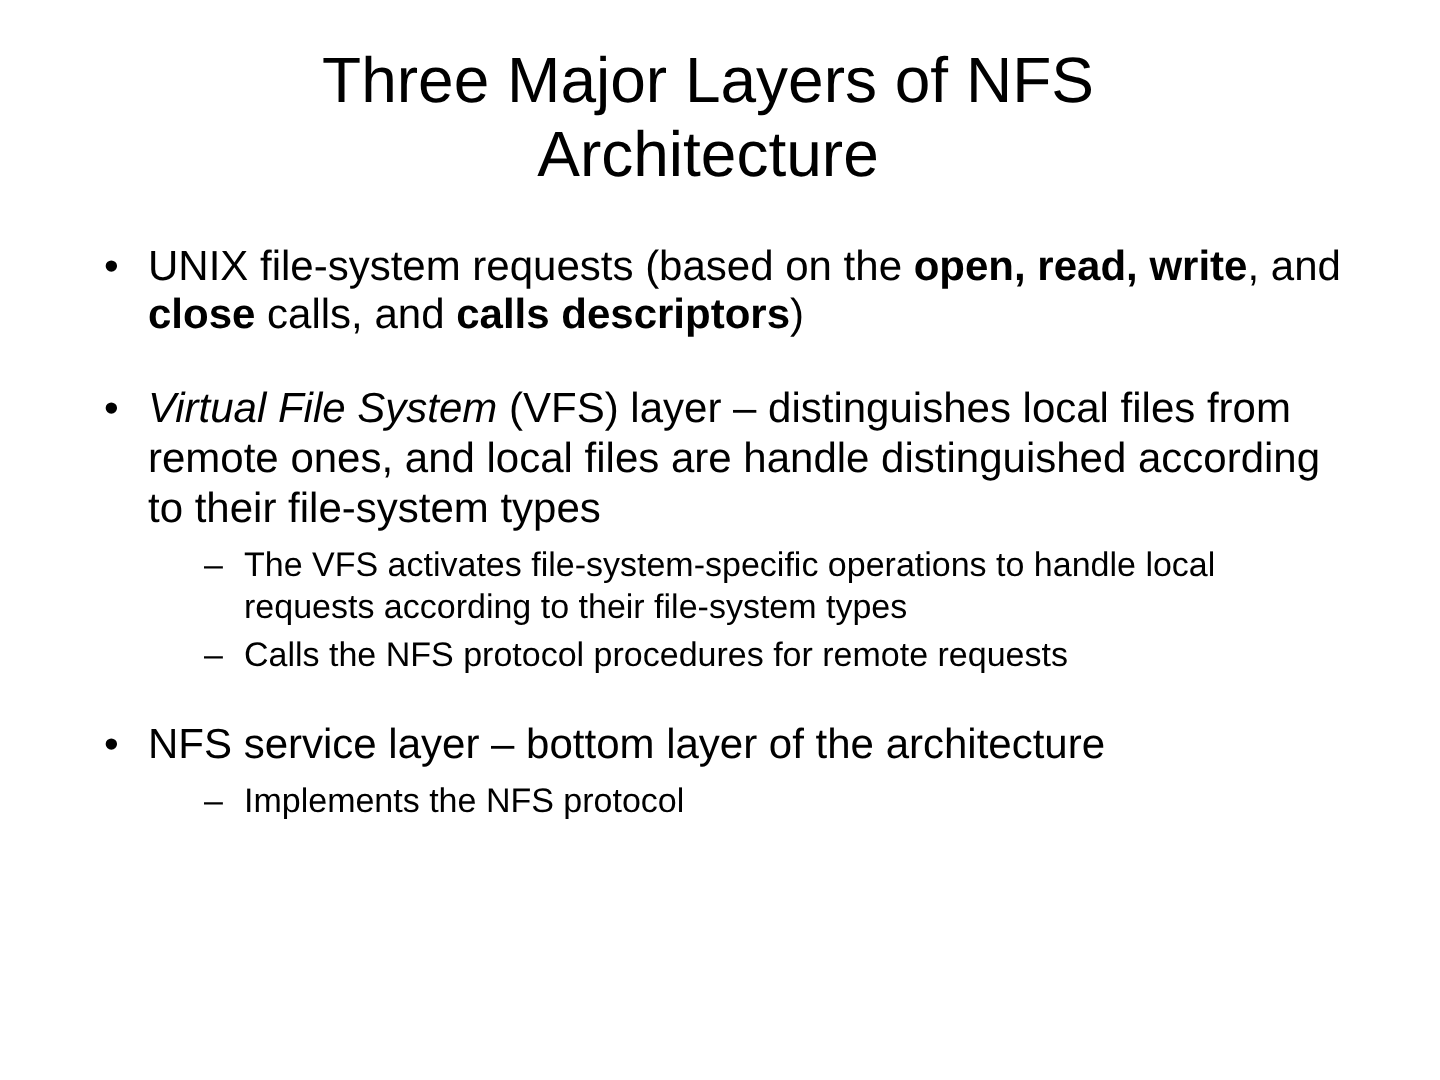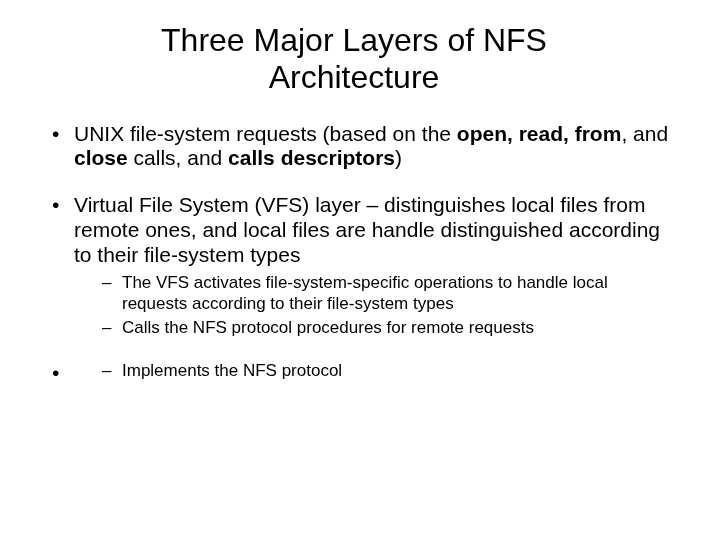--- a/index.html
+++ b/index.html
@@ -55,30 +55,30 @@
     line-height: 1.2;
     margin-bottom: 4px;
   }
   ul.sub > li::before {
     content: "–";
     position: absolute;
     left: 0;
     top: 0;
   }
   .b { font-weight: bold; }
-  .i { }
+  .i { font-style: italic; }
 </style>
 </head>
 <body>
 
 <div class="slide">
   <h1 class="title">Three Major Layers of NFS Architecture</h1>
   <ul class="top">
-      <li><span><span>UNIX file-system requests (based on the </span><span class="b">open, read, from</span><span>, and </span><span class="b">close</span><span> calls, and </span><span class="b">calls descriptors</span><span>)</span></span></li>
+      <li><span><span>UNIX file-system requests (based on the </span><span class="b">open, read, write</span><span>, and </span><span class="b">close</span><span> calls, and </span><span class="b">calls descriptors</span><span>)</span></span></li>
       <li><span><span class="i">Virtual File System</span><span> (VFS) layer – distinguishes local files from remote ones, and local files are handle distinguished according to their file-system types</span></span><ul class="sub">
           <li>The VFS activates file-system-specific operations to handle local requests according to their file-system types</li>
           <li>Calls the NFS protocol procedures for remote requests</li>
         </ul></li>
-      <li><ul class="sub">
+      <li><span><span>NFS service layer – bottom layer of the architecture</span></span><ul class="sub">
           <li>Implements the NFS protocol</li>
         </ul></li>
     </ul>
 </div>
 
 </body></html>

